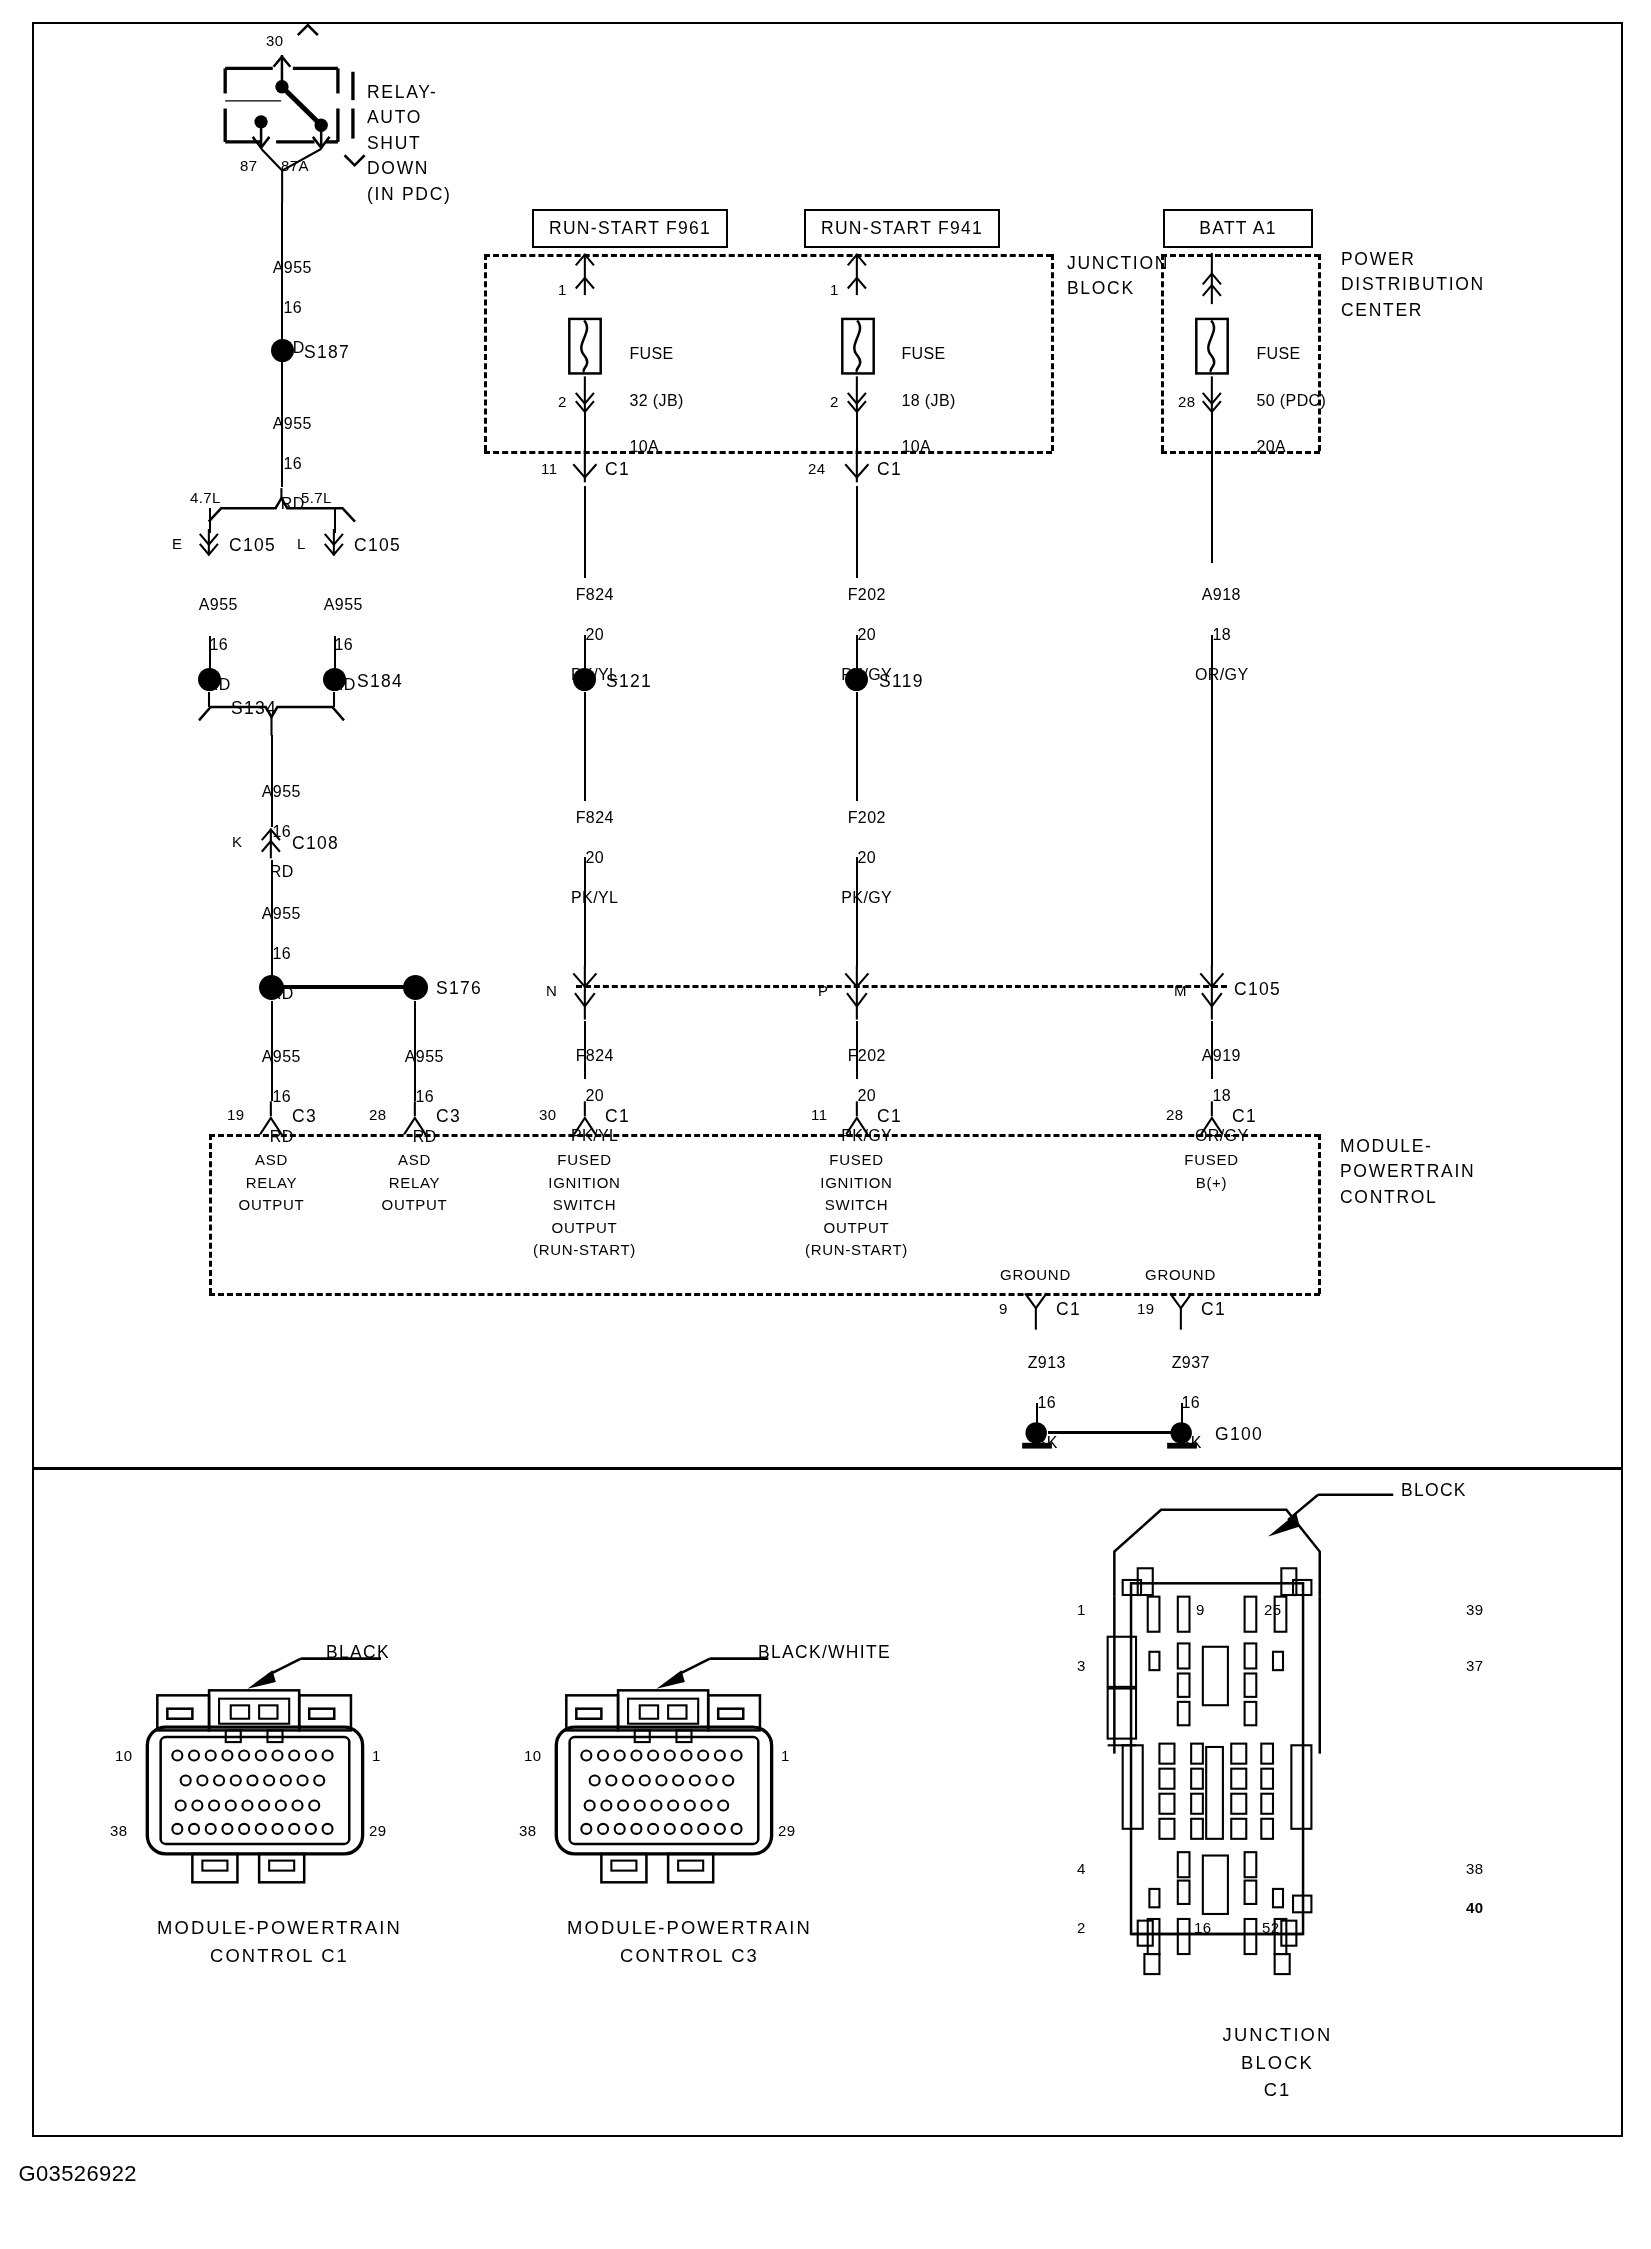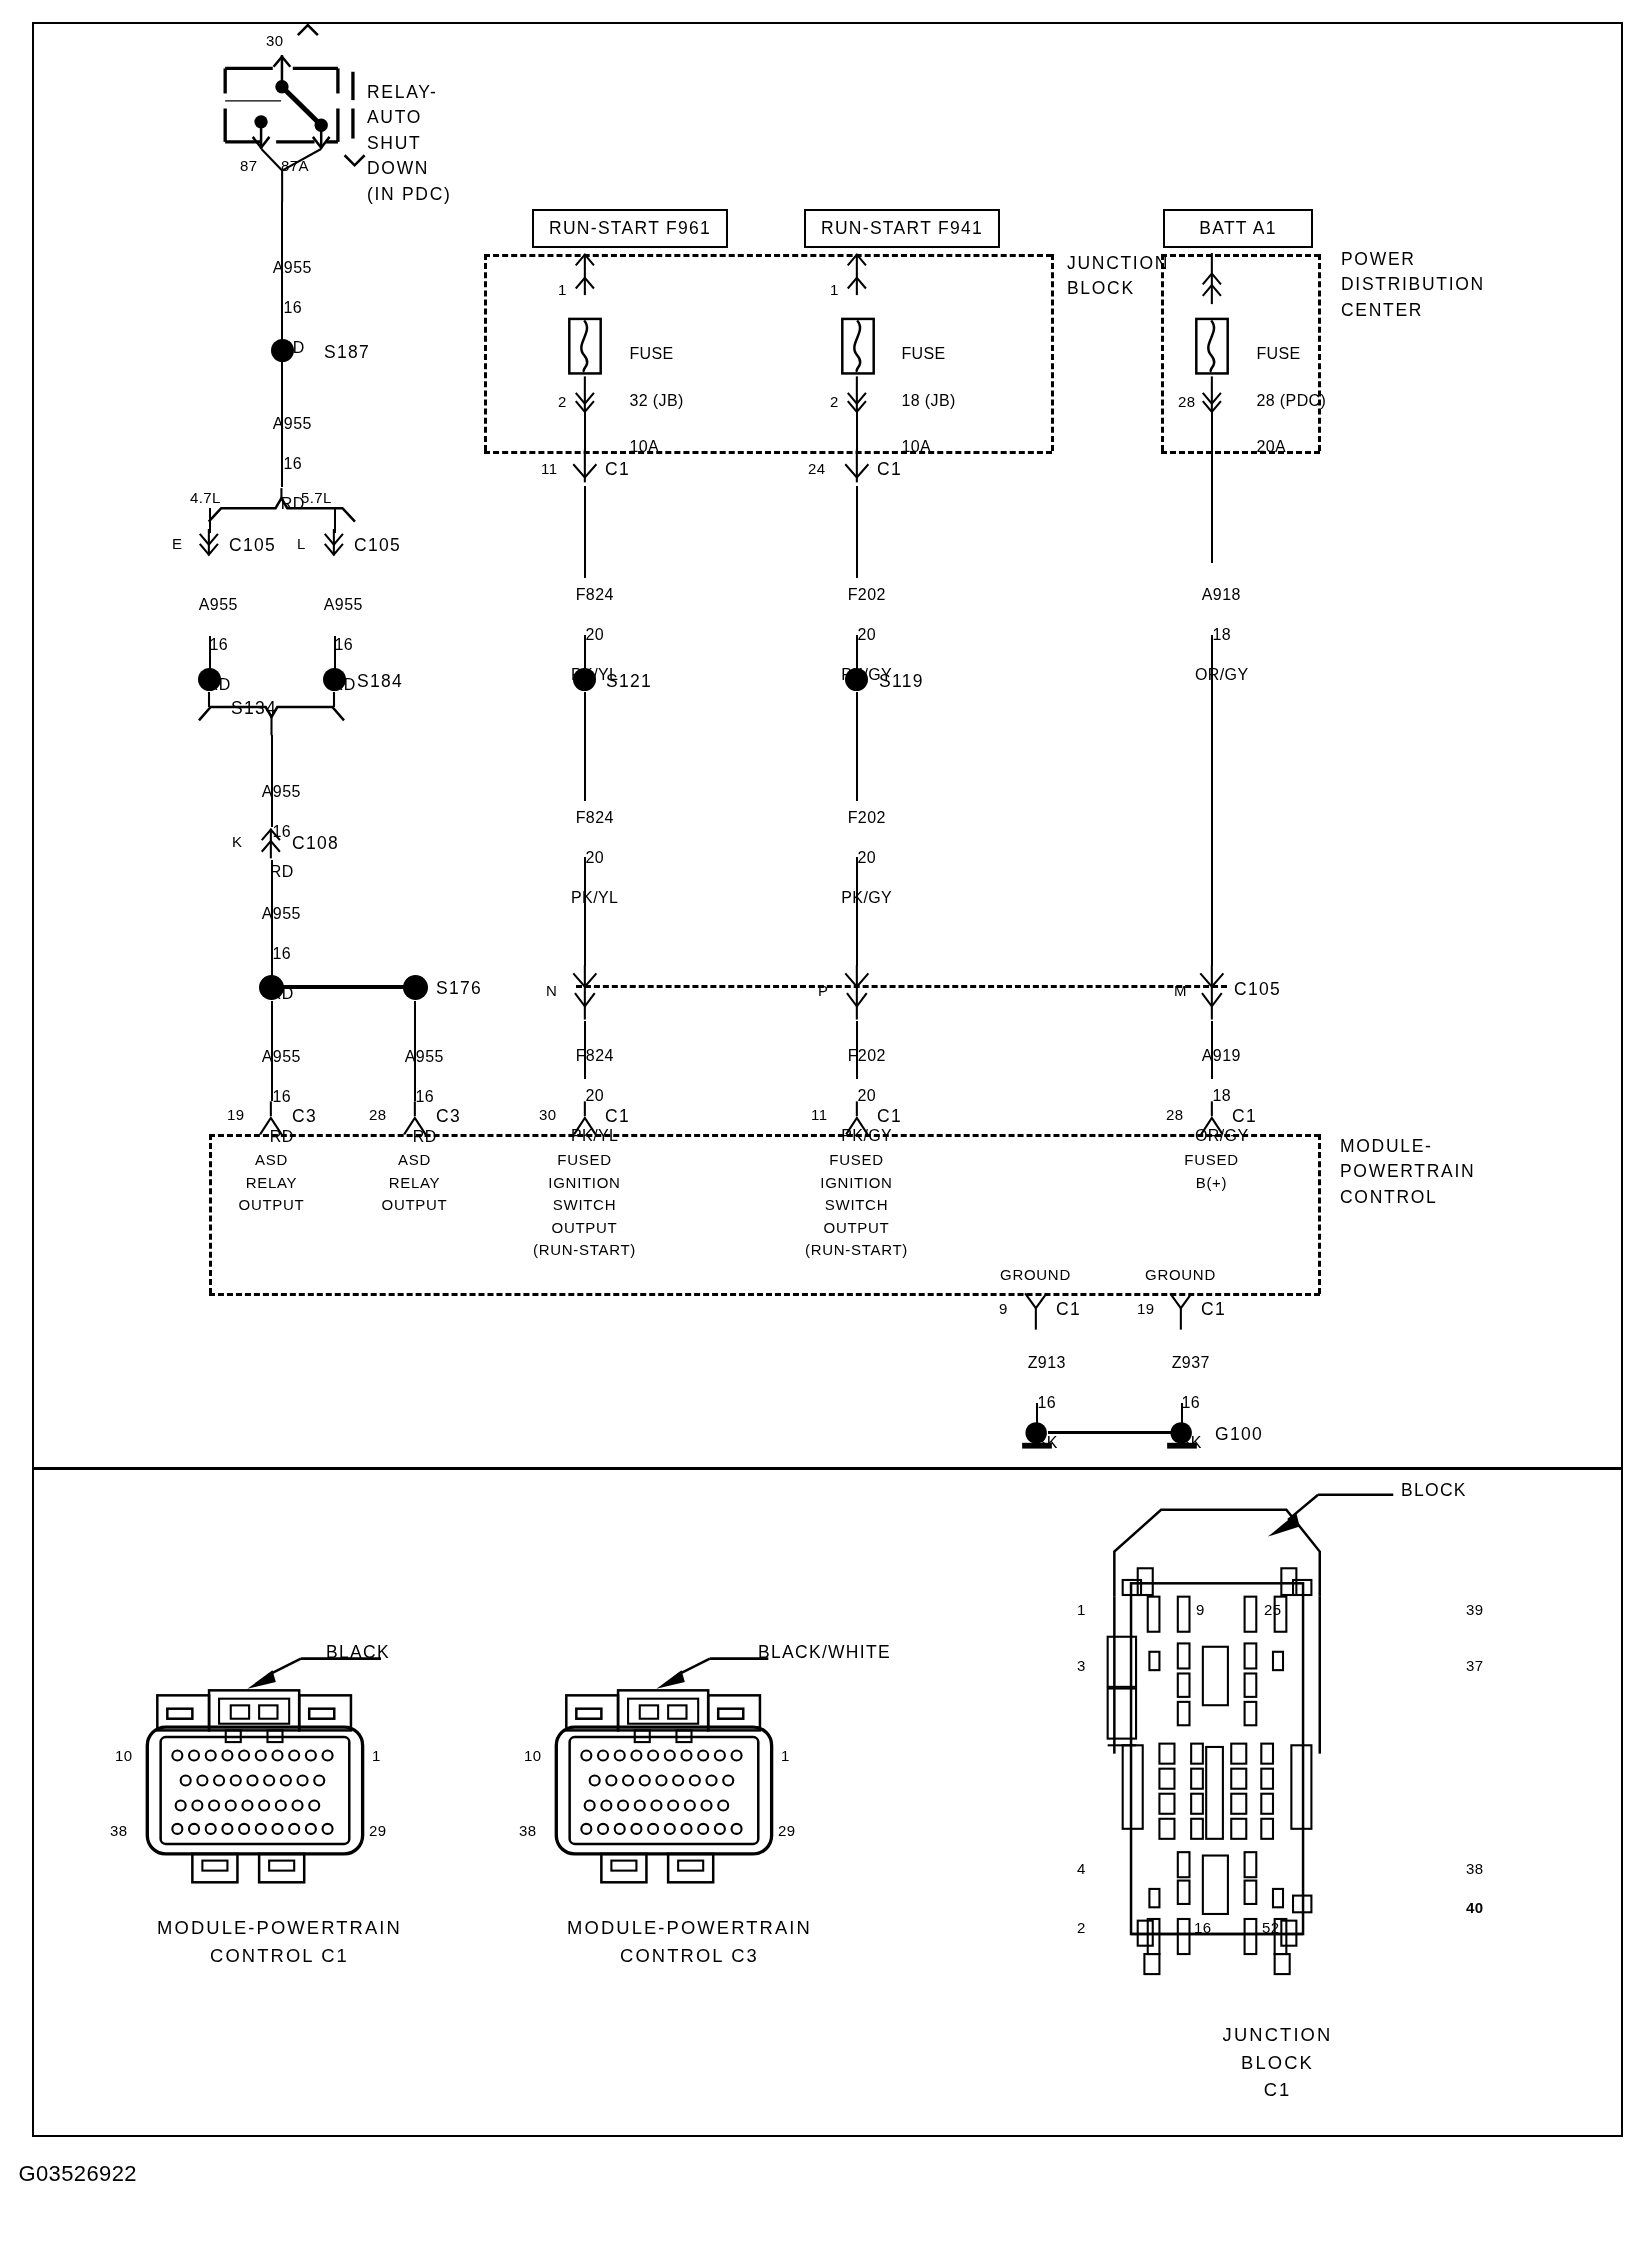--- a/index.html
+++ b/index.html
@@ -82,21 +82,21 @@
     <line x1="73" y1="26" x2="73" y2="64" stroke="#000" stroke-width="2.5"></line>
   </svg>
 
   <div class="vline" style="left:281px;top:202px;height:142px;"></div>
   <span class="lbl wt" style="left:241px;top:238px;width:84px;">
     <span>A955</span><br>
     <span>16</span><br>
     <span>RD</span>
   </span>
   <div class="dot" style="left:271px;top:339px;width:23.4px;height:23.4px;"></div>
-  <span class="lbl sp" style="left:304px;top:342px;margin-left:20px;">S187</span>
+  <span class="lbl sp" style="left:304px;top:342px;">S187</span>
 
   <div class="vline" style="left:281px;top:362px;height:125px;"></div>
   <span class="lbl wt" style="left:241px;top:394px;width:84px;">
     <span>A955</span><br>
     <span>16</span><br>
     <span>RD</span>
   </span>
 
   <svg style="left:192px;top:488px;" width="234" height="42" viewBox="0 0 280 50">
     <polyline points="20,40 35,24 100,24 107,12 114,24 180,24 195,40" fill="none" stroke="#000" stroke-width="3"></polyline>
@@ -307,21 +307,21 @@
     <polyline points="7,34 18,21 29,34" fill="none" stroke="#000" stroke-width="2.5"></polyline>
     <polyline points="7,48 18,35 29,48" fill="none" stroke="#000" stroke-width="2.5"></polyline>
   </svg>
   <span class="lbl tn" style="left:1184px;top:281px;"></span>
   <svg style="left:1193px;top:317px;" width="38" height="60" viewBox="0 0 46 72">
     <rect x="4" y="2" width="38" height="66" fill="none" stroke="#000" stroke-width="3"></rect>
     <path d="M22,4 C34,18 10,32 22,46 C32,58 18,62 22,66" fill="none" stroke="#000" stroke-width="3"></path>
   </svg>
   <span class="lbl fuse-t" style="left:1237px;top:319px;">
     <span>FUSE</span><br>
-    <span>28 (PDC)</span><br>
+    <span>50 (PDC)</span><br>
     <span>20A</span>
   </span>
   <svg style="left:1197px;top:376px;" width="33" height="42" viewBox="0 0 40 50">
     <line x1="18" y1="0" x2="18" y2="42" stroke="#000" stroke-width="2.5"></line>
     <polyline points="7,20 18,33 29,20" fill="none" stroke="#000" stroke-width="2.5"></polyline>
     <polyline points="7,30 18,43 29,30" fill="none" stroke="#000" stroke-width="2.5"></polyline>
   </svg>
   <span class="lbl tn" style="left:1178px;top:393px;">28</span>
   <div class="vline" style="left:1211px;top:411px;height:152px;"></div>
   <span class="lbl wt" style="left:1170px;top:565px;width:84px;">

